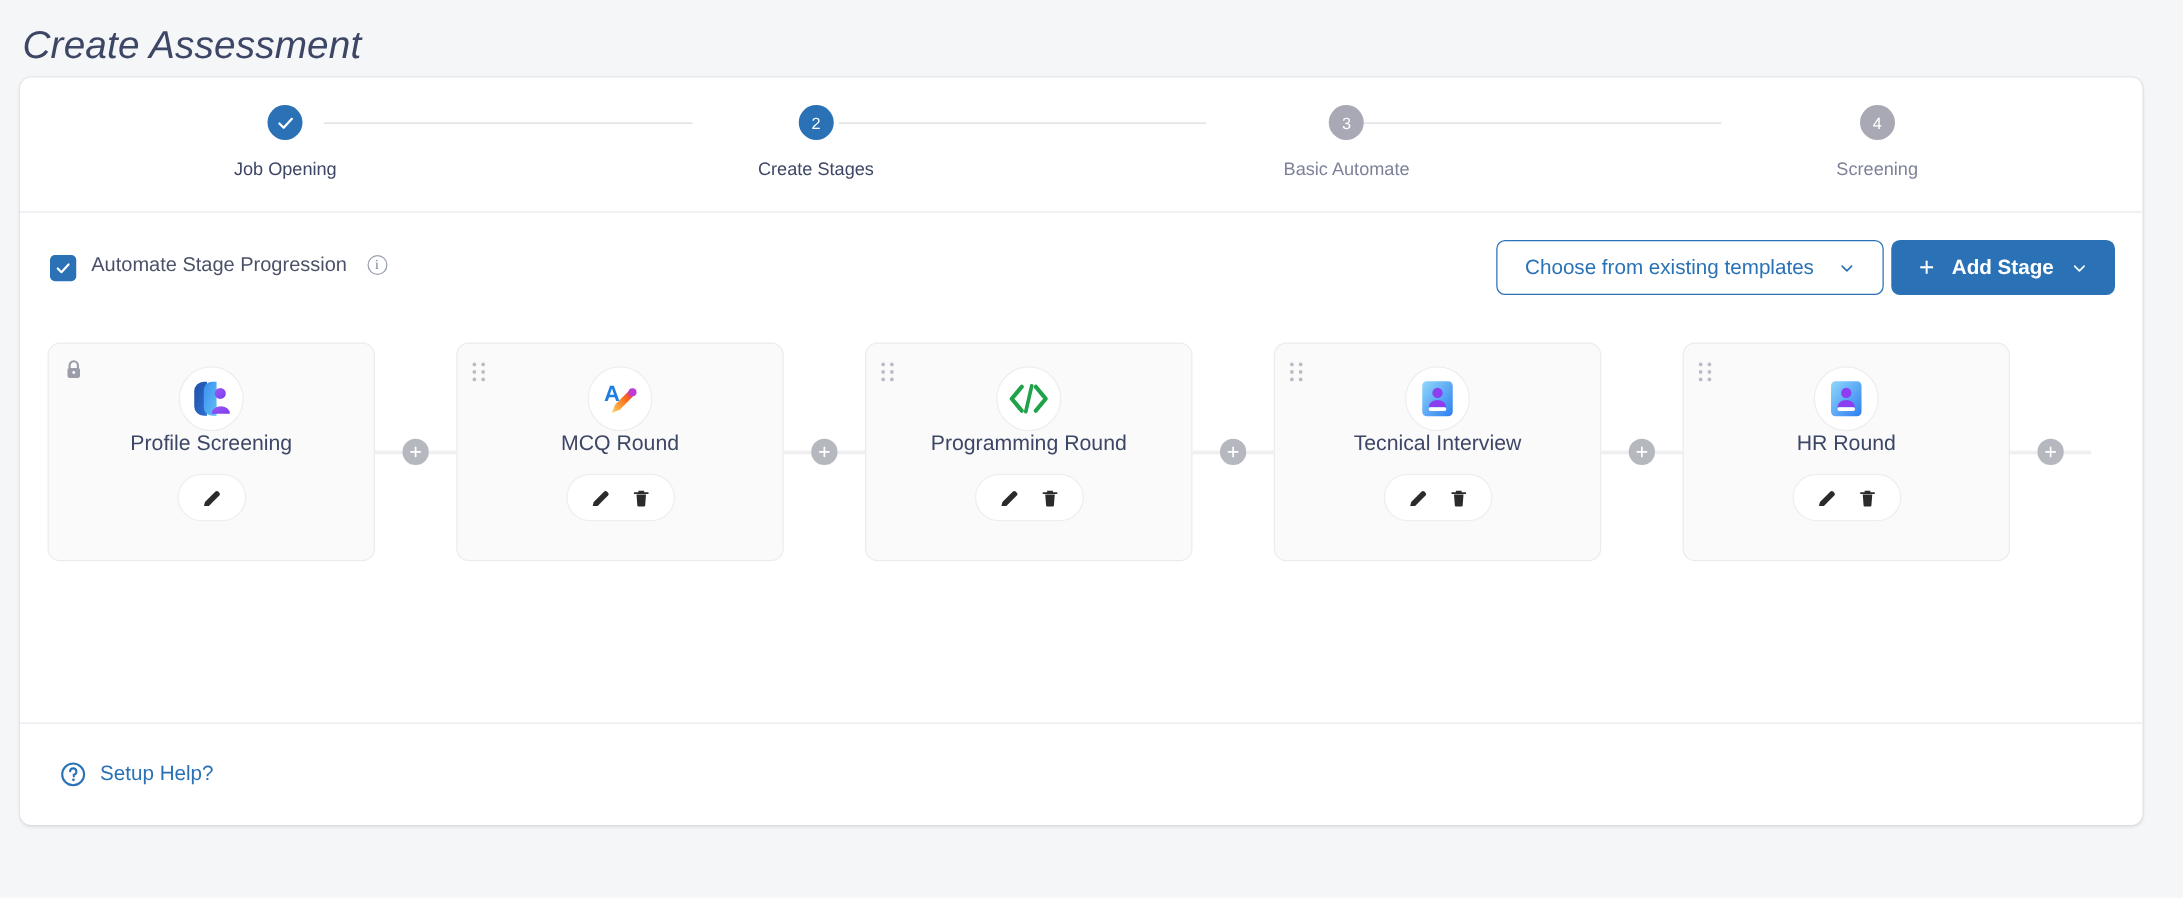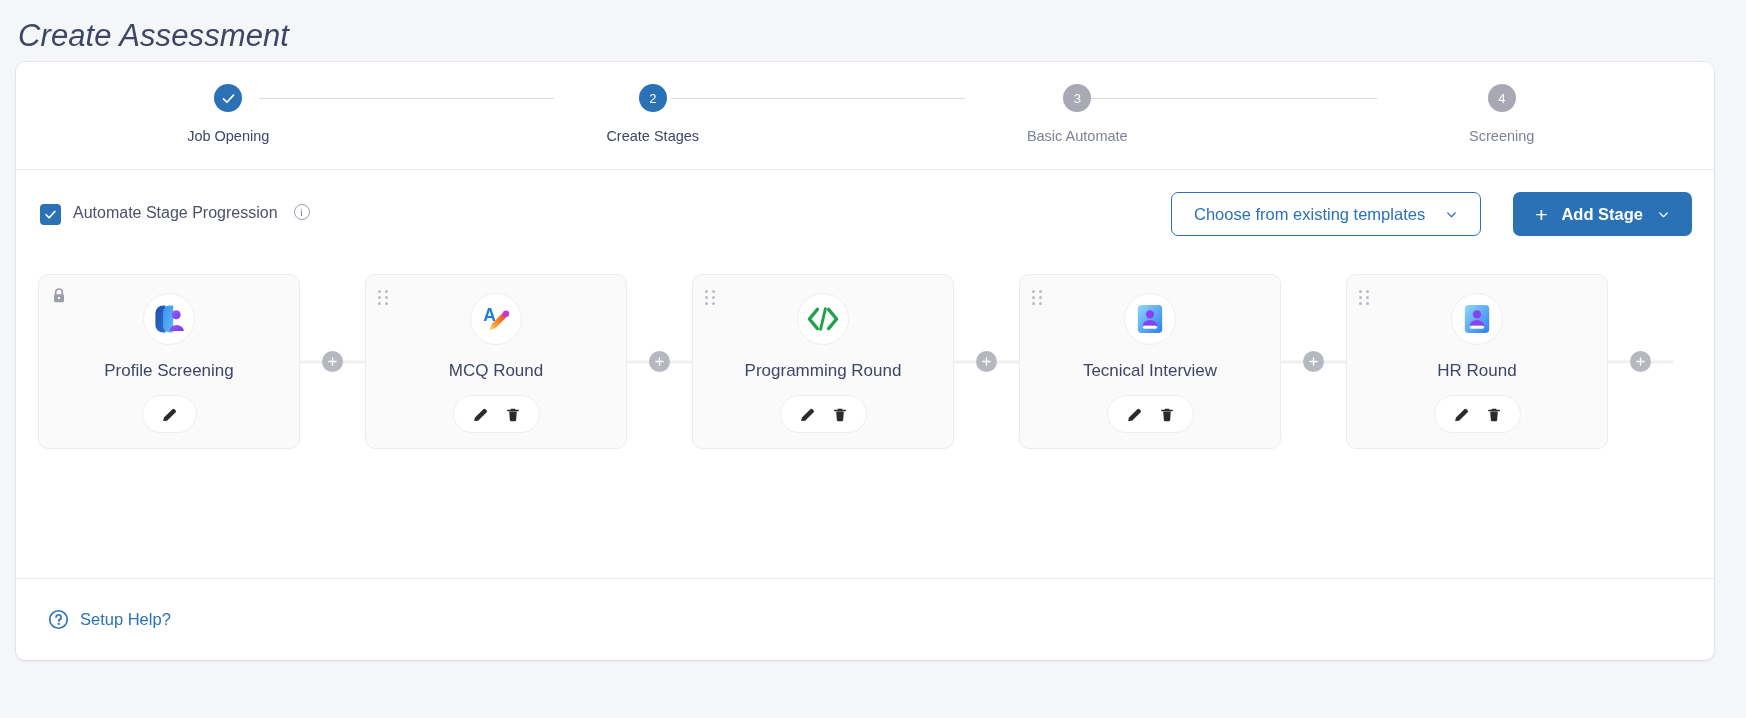--- a/index.html
+++ b/index.html
@@ -90,21 +90,21 @@
   .automate-label { font-size: 16px; color: #4b5168; }
   .info-i {
     width: 16px; height: 16px; border-radius: 50%;
     border: 1.3px solid #9aa0b0;
     color: #7d8299; font-size: 11px;
     display: inline-flex; align-items: center; justify-content: center;
     font-family: "Liberation Serif", serif;
     margin-left: 4px;
     cursor: pointer;
   }
-  .tb-right { margin-left: auto; display: flex; align-items: flex-end; gap: 32px; }
+  .tb-right { margin-left: auto; display: flex; align-items: flex-end; gap: 6px; }
   .btn-outline {
     height: 44px;
     border: 1px solid #2a72b5;
     border-radius: 7px;
     background: #fff;
     color: #2a72b5;
     font-size: 16.5px;
     padding: 0 22px;
     display: flex; align-items: center; gap: 20px;
     cursor: pointer;
@@ -156,21 +156,21 @@
   .handle i { background: #b9bcc6; border-radius: 50%; display: block; width:3px; height:3px;}
   .lock { position: absolute; left: 12px; top: 12px; width: 16px; height: 18px; }
   .stage-ico {
     width: 52px; height: 52px; border-radius: 50%;
     background: #fff;
     border: 1px solid #eeeef1;
     display: flex; align-items: center; justify-content: center;
   }
   .stage-ico svg { display:block; }
   .stage-name {
-    margin-top: 16px;
+    margin-top: 0;
     font-size: 17px;
     color: #3d4665;
     text-align: center;
   }
   .stage-actions {
     margin-top: 14px;
     height: 38px;
     min-width: 48px;
     background: #fff;
     border: 1px solid #eeeef1;

